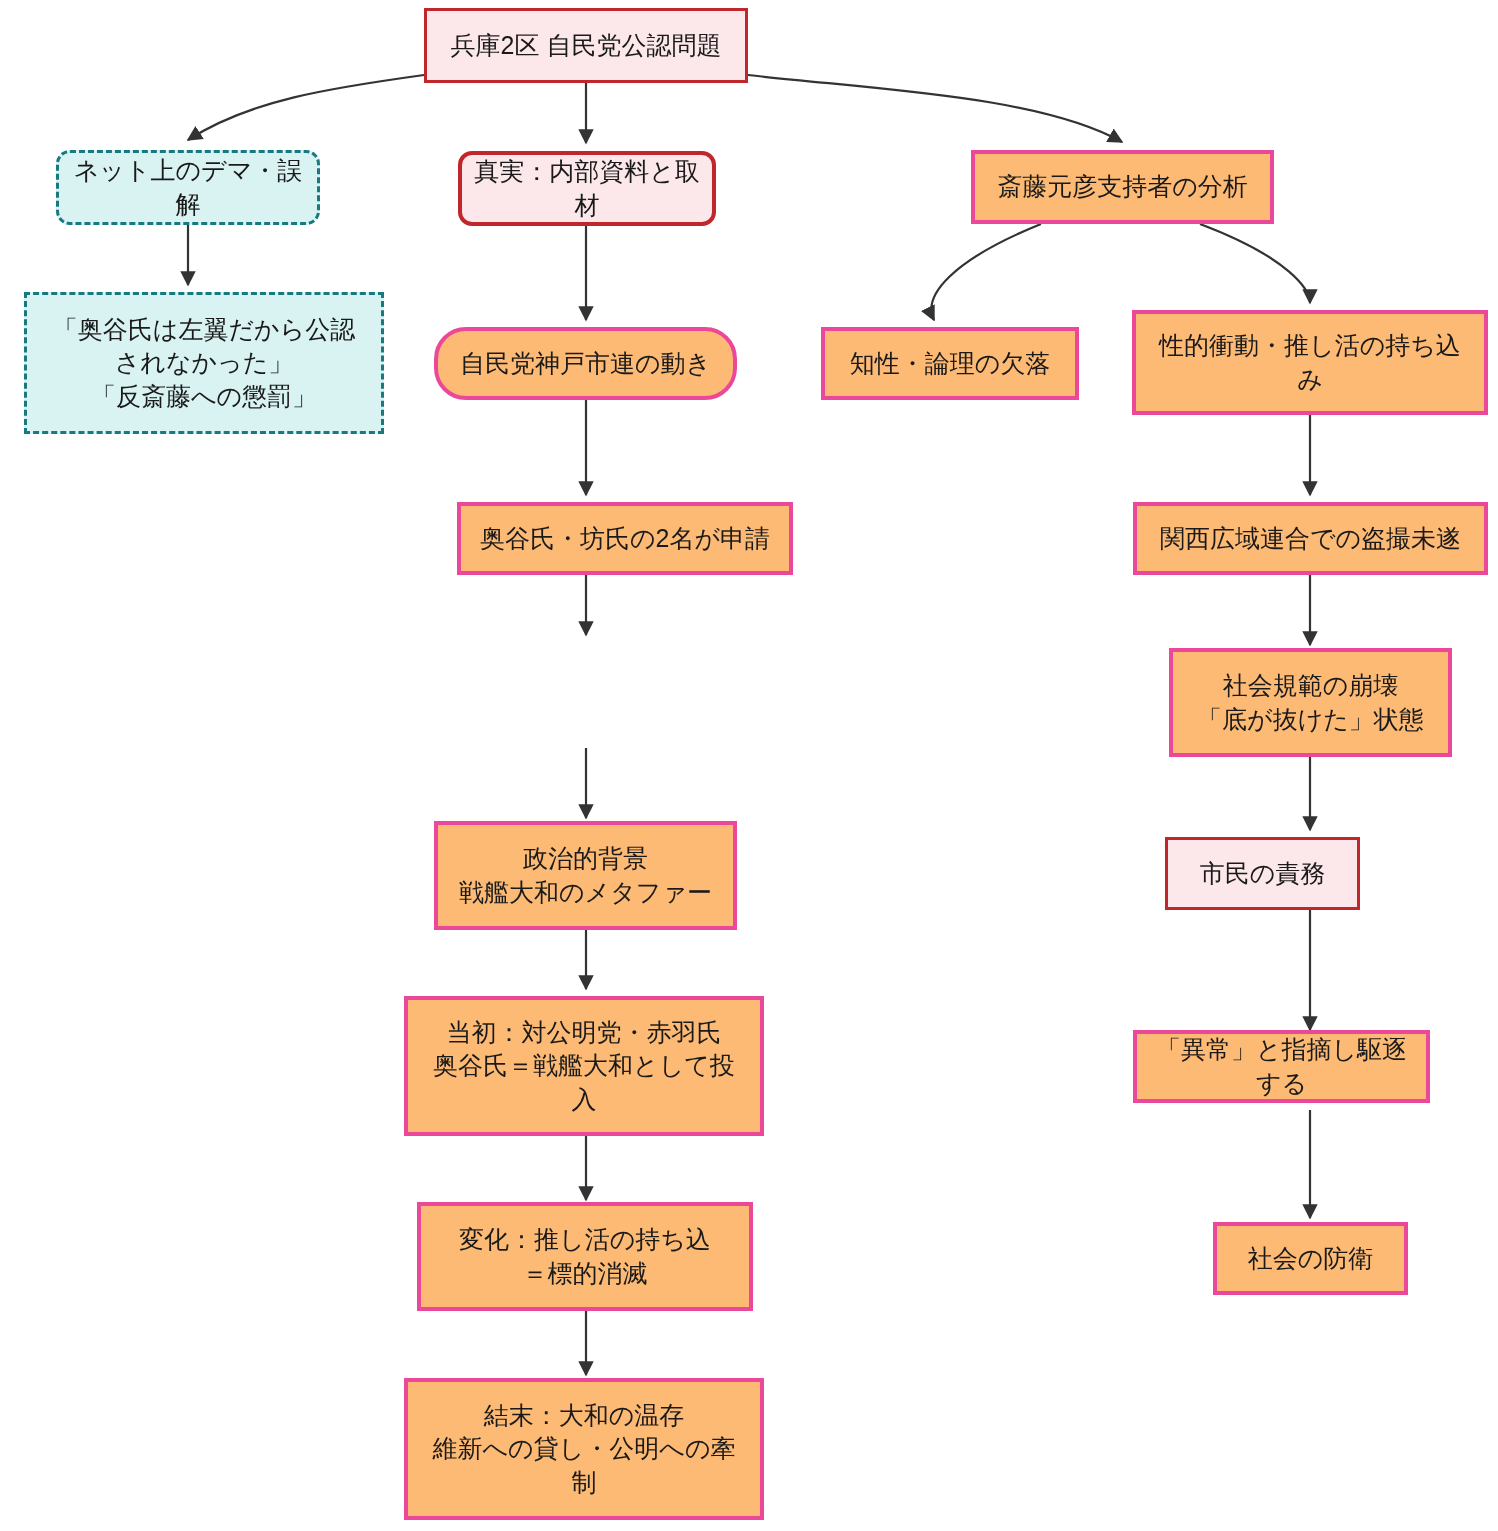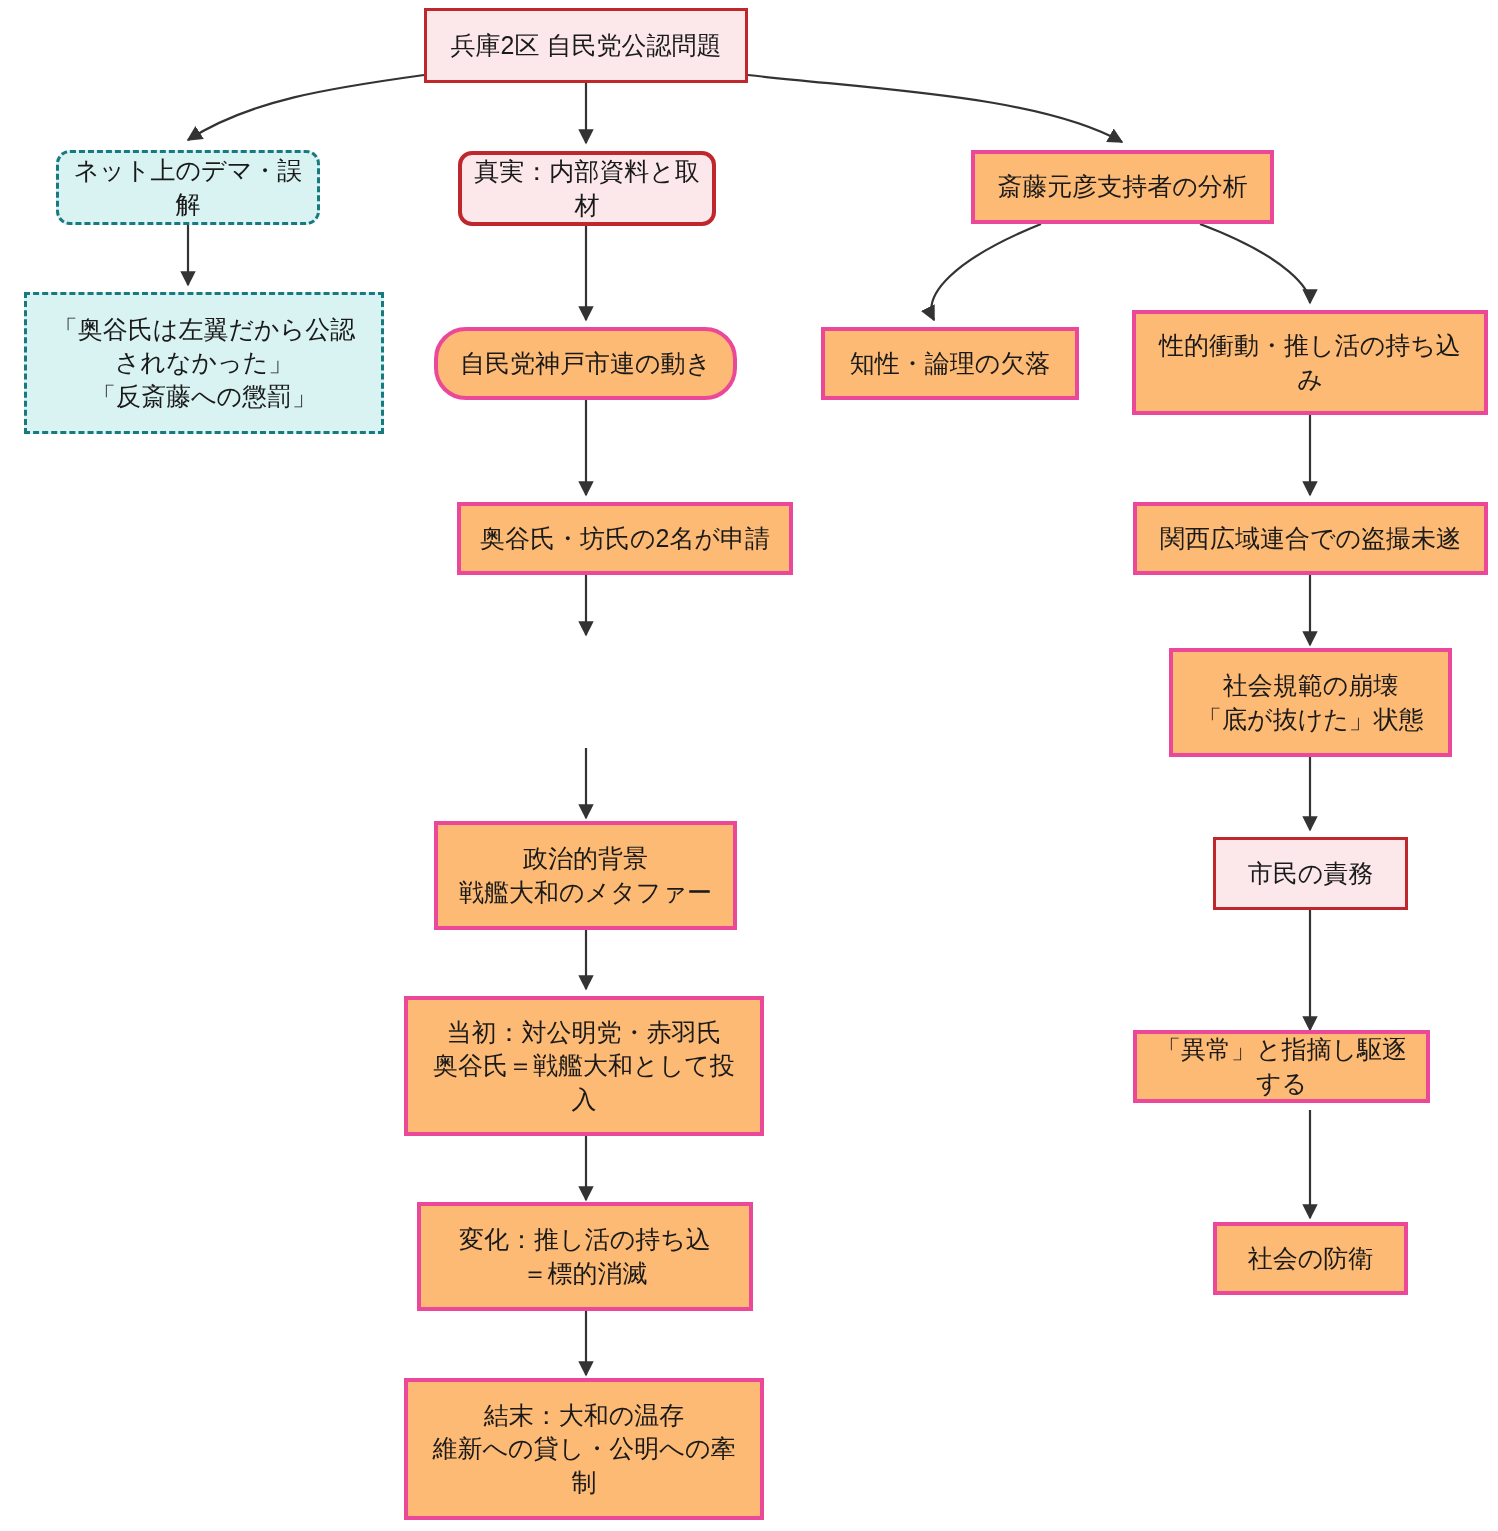--- a/index.html
+++ b/index.html
@@ -135,19 +135,19 @@
   <div class="node node-plain" style="left:805px; top:327px; width:258px; height:73px;margin-left:16px;">知性・論理の欠落</div>
 
   <div class="node node-plain" style="left:1132px; top:310px; width:356px; height:105px;">性的衝動・推し活の持ち込
 み</div>
 
   <div class="node node-plain" style="left:1133px; top:502px; width:355px; height:73px;">関西広域連合での盗撮未遂</div>
 
   <div class="node node-plain" style="left:1169px; top:648px; width:283px; height:109px;">社会規範の崩壊
 「底が抜けた」状態</div>
 
-  <div class="node node-highlight" style="left:1213px; top:837px; width:195px; height:73px;">市民の責務</div>
+  <div class="node node-highlight" style="left:1165px; top:837px; width:195px; height:73px;">市民の責務</div>
 
   <div class="node node-plain" style="left:1133px; top:1030px; width:297px; height:73px;">「異常」と指摘し駆逐する</div>
 
   <div class="node node-plain" style="left:1213px; top:1222px; width:195px; height:73px;">社会の防衛</div>
 
 </div>
 
 </body></html>

